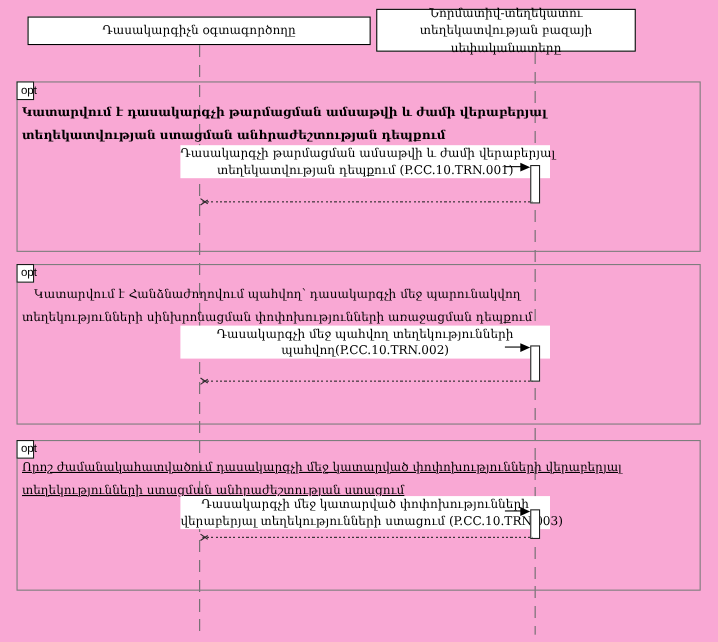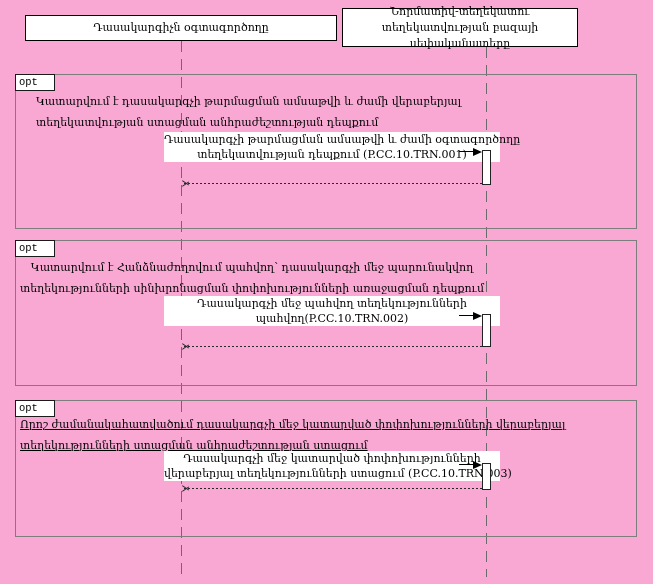--- a/index.html
+++ b/index.html
@@ -14,23 +14,23 @@
   }
   .lifeline{
     position:absolute;width:1px;z-index:0;
     background:repeating-linear-gradient(to bottom,#6b6b6b 0 11px,transparent 11px 18px);
   }
   .fragment{
     position:absolute;left:15px;width:622px;border:1px solid #7d7d7d;
     background:transparent;box-sizing:border-box;z-index:1;
   }
   .opt-label{
-    position:absolute;left:-1px;top:-1px;width:40px;height:17px;
+    position:absolute;left:-1px;top:-1px;width:16px;height:17px;
     border:1px solid #1a1a1a;background:#fff;box-sizing:border-box;
-    font-family:Liberation Mono, monospace;font-size:10.5px;line-height:15px;
+    font-family:Liberation Sans, sans-serif;font-size:10.5px;line-height:15px;
     padding-left:3px;z-index:2;
   }
   .guard{
     position:absolute;font-size:11px;line-height:21px;white-space:nowrap;z-index:2;
   }
   .message{
     position:absolute;left:164px;width:336px;text-align:center;
     font-size:11px;line-height:15px;white-space:nowrap;z-index:2;background:#fff;
   }
   .activation{
@@ -69,26 +69,26 @@
   </div>
   <div class="actor-box" style="left:342px;top:8px;width:236px;height:39px;">
     <span>Նորմատիվ-տեղեկատու տեղեկատվության բազայի սեփականատերը</span>
   </div>
 
   <div class="fragment" style="top:74px;height:155px;">
     <div class="opt-label">
       <span>opt</span>
     </div>
   </div>
-  <div class="guard" style="left:36px;top:91px;">
+  <div class="guard" style="left:20px;top:91px;font-weight:bold;">
     <div>Կատարվում է դասակարգչի թարմացման ամսաթվի և ժամի վերաբերյալ</div>
     <div>տեղեկատվության ստացման անհրաժեշտության դեպքում</div>
   </div>
   <div class="message" style="top:132px;">
-    <div>Դասակարգչի թարմացման ամսաթվի և ժամի օգտագործողը</div>
+    <div>Դասակարգչի թարմացման ամսաթվի և ժամի վերաբերյալ</div>
     <div>տեղեկատվության դեպքում (P.CC.10.TRN.001)</div>
   </div>
   <div class="activation" style="top:150px;height:35px;"></div>
   <div class="call-arrow" style="left:459px;top:152px;">
     <span class="shaft"></span>
     <span class="head"></span>
   </div>
   <div class="return-arrow" style="left:182px;top:183px;">
     <span class="shaft" style="width:300px;"></span>
     <span class="head-top"></span>

